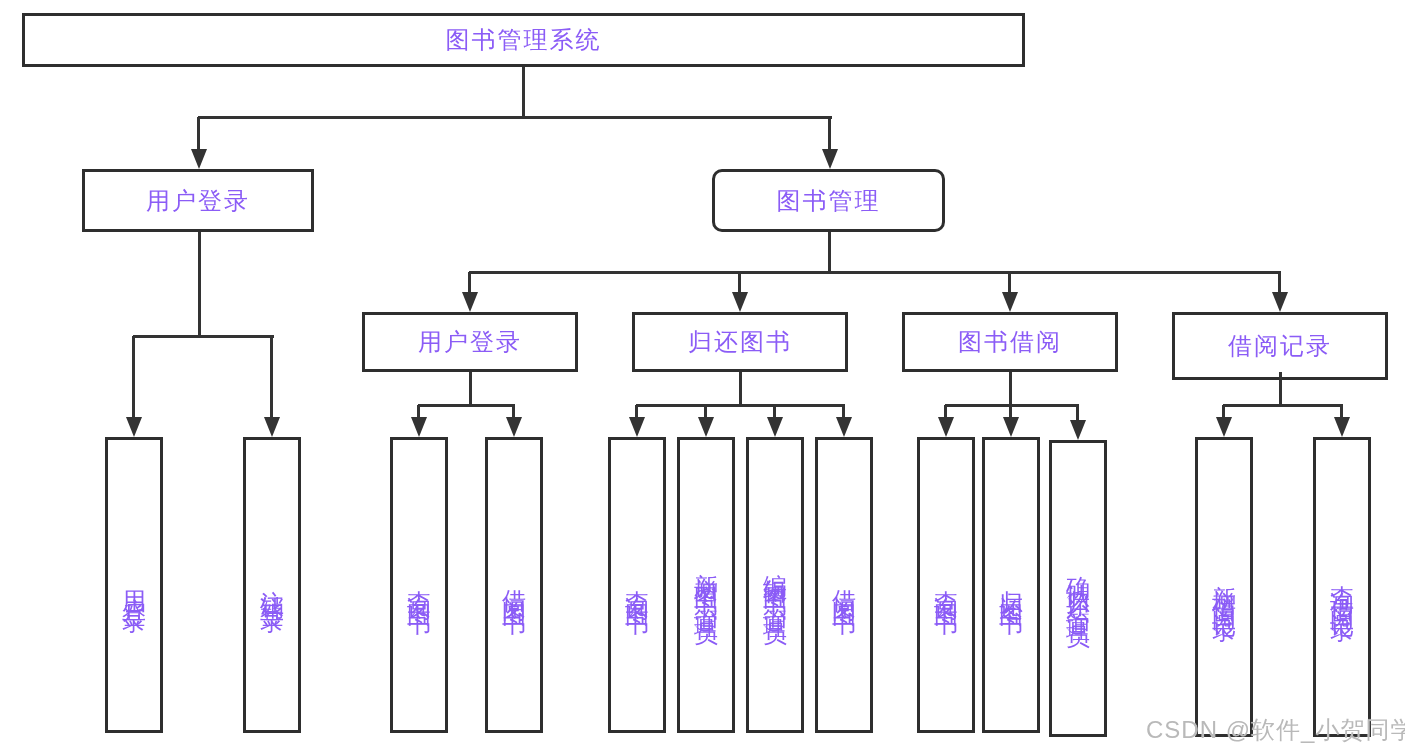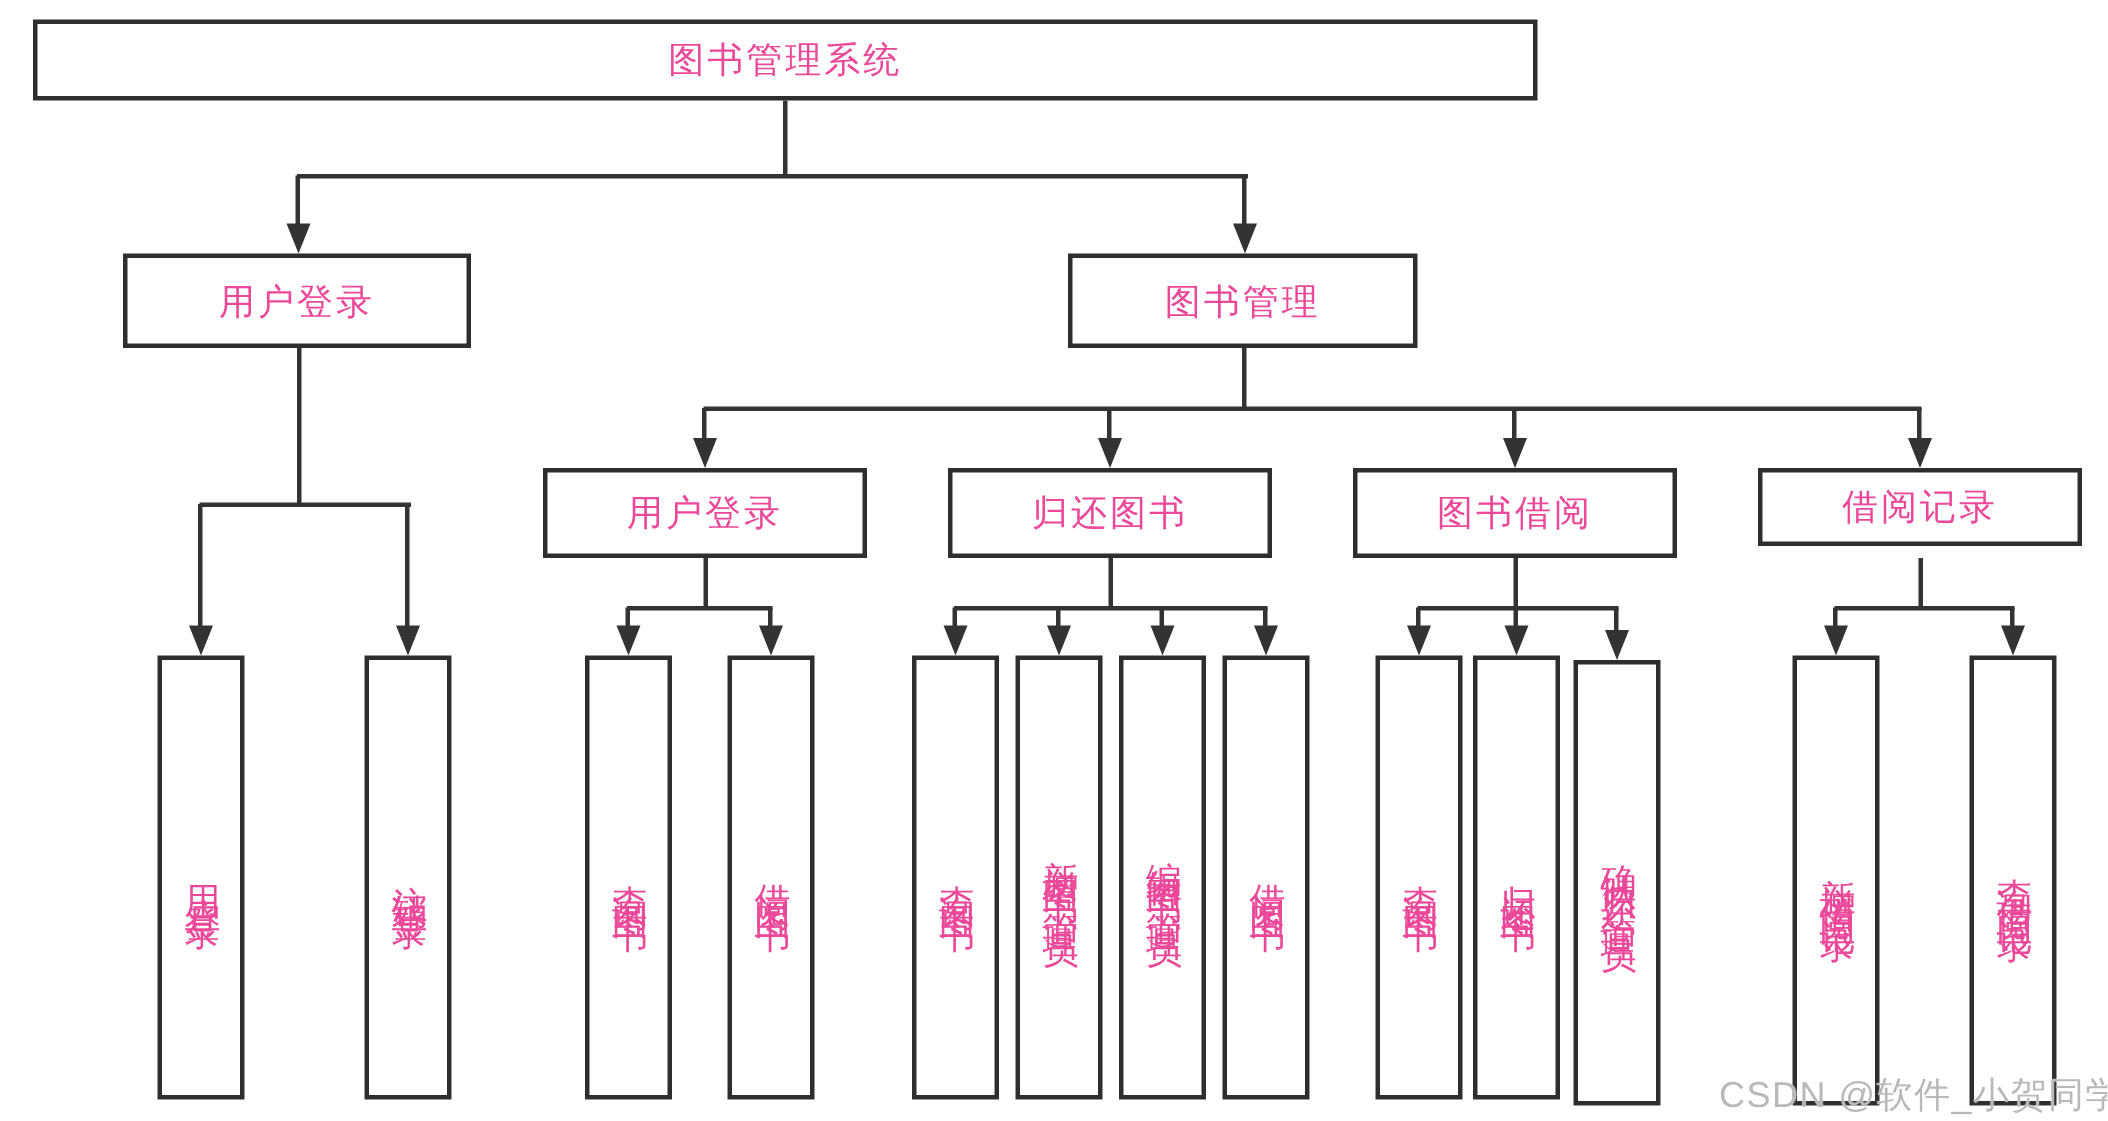--- a/index.html
+++ b/index.html
@@ -5,21 +5,21 @@
   html,body { margin:0; padding:0; background:#fff; }
   .canvas {
     position:relative; width:1405px; height:747px; background:#ffffff;
     font-family:"Liberation Sans","DejaVu Sans",sans-serif;
     overflow:hidden;
   }
   .box {
     position:absolute; box-sizing:border-box;
     border:3px solid #2e2e2e; background:#ffffff;
     display:flex; align-items:center; justify-content:center;
-    font-size:24px; color:#ec4899; letter-spacing:2px;
+    font-size:24px; color:#8b5cf6; letter-spacing:2px;
     white-space:nowrap;
   }
   .box.vert {
     writing-mode:vertical-rl; text-orientation:mixed;
     letter-spacing:7px; line-height:1;
   }
   .vline, .hline { position:absolute; background:#333333; }
   .vline { width:3px; }
   .hline { height:3px; }
   .arrow { position:absolute; width:16px; }
@@ -39,26 +39,26 @@
   }
 </style>
 </head>
 <body>
 
 <div class="canvas">
 
   <div class="box" style="left:22px; top:13px; width:1003px; height:54px;">图书管理系统</div>
 
   <div class="box" style="left:82px; top:169px; width:232px; height:63px;">用户登录</div>
-  <div class="box" style="left:712px; top:169px; width:233px; height:63px;">图书管理</div>
+  <div class="box" style="left:712px; top:169px; width:233px; height:63px;border-radius:10px;">图书管理</div>
 
   <div class="box" style="left:362px; top:312px; width:216px; height:60px;">用户登录</div>
   <div class="box" style="left:632px; top:312px; width:216px; height:60px;">归还图书</div>
   <div class="box" style="left:902px; top:312px; width:216px; height:60px;">图书借阅</div>
-  <div class="box" style="left:1172px; top:312px; width:216px; height:52px;">借阅记录</div>
+  <div class="box" style="left:1172px; top:312px; width:216px; height:68px;">借阅记录</div>
 
   <div class="box vert" style="left:105px; top:437px; width:58px; height:296px;">用户登录</div>
   <div class="box vert" style="left:243px; top:437px; width:58px; height:296px;">注销登录</div>
 
   <div class="box vert" style="left:390px; top:437px; width:58px; height:296px;">查询图书</div>
   <div class="box vert" style="left:485px; top:437px; width:58px; height:296px;">借阅图书</div>
 
   <div class="box vert" style="left:608px; top:437px; width:58px; height:296px;">查询图书</div>
   <div class="box vert" style="left:677px; top:437px; width:58px; height:296px;">新增图书（管理员）</div>
   <div class="box vert" style="left:746px; top:437px; width:58px; height:296px;">编辑图书（管理员）</div>

